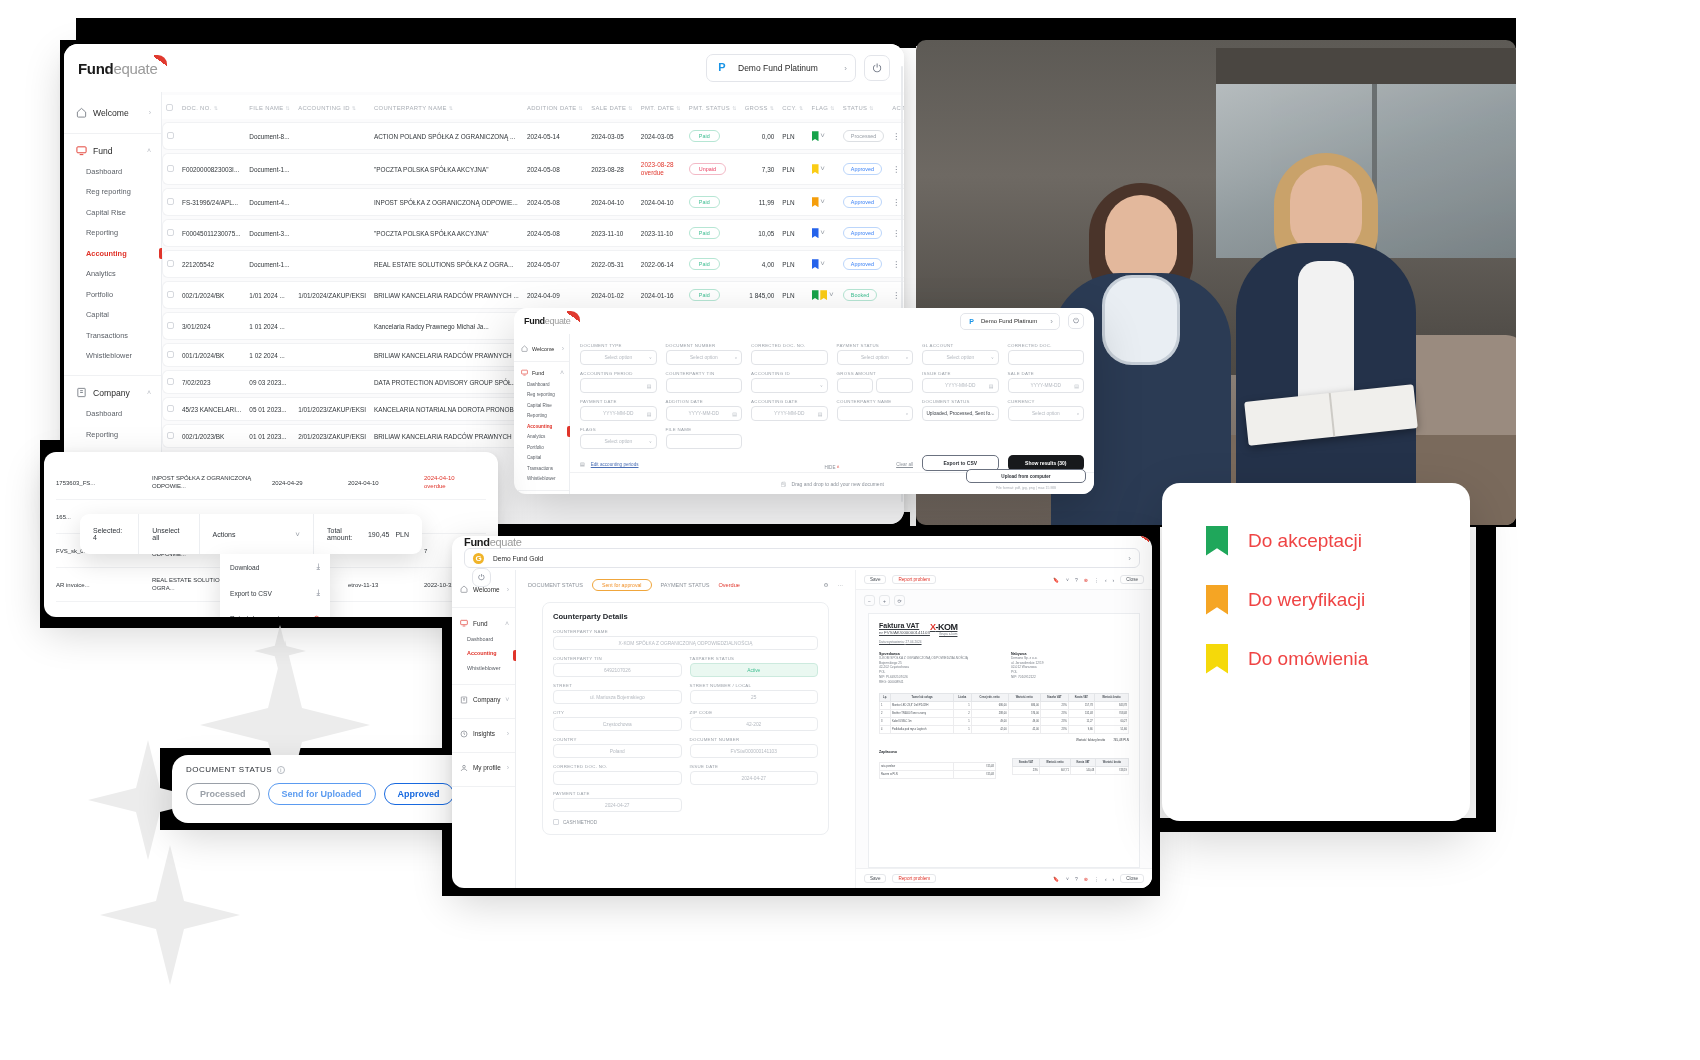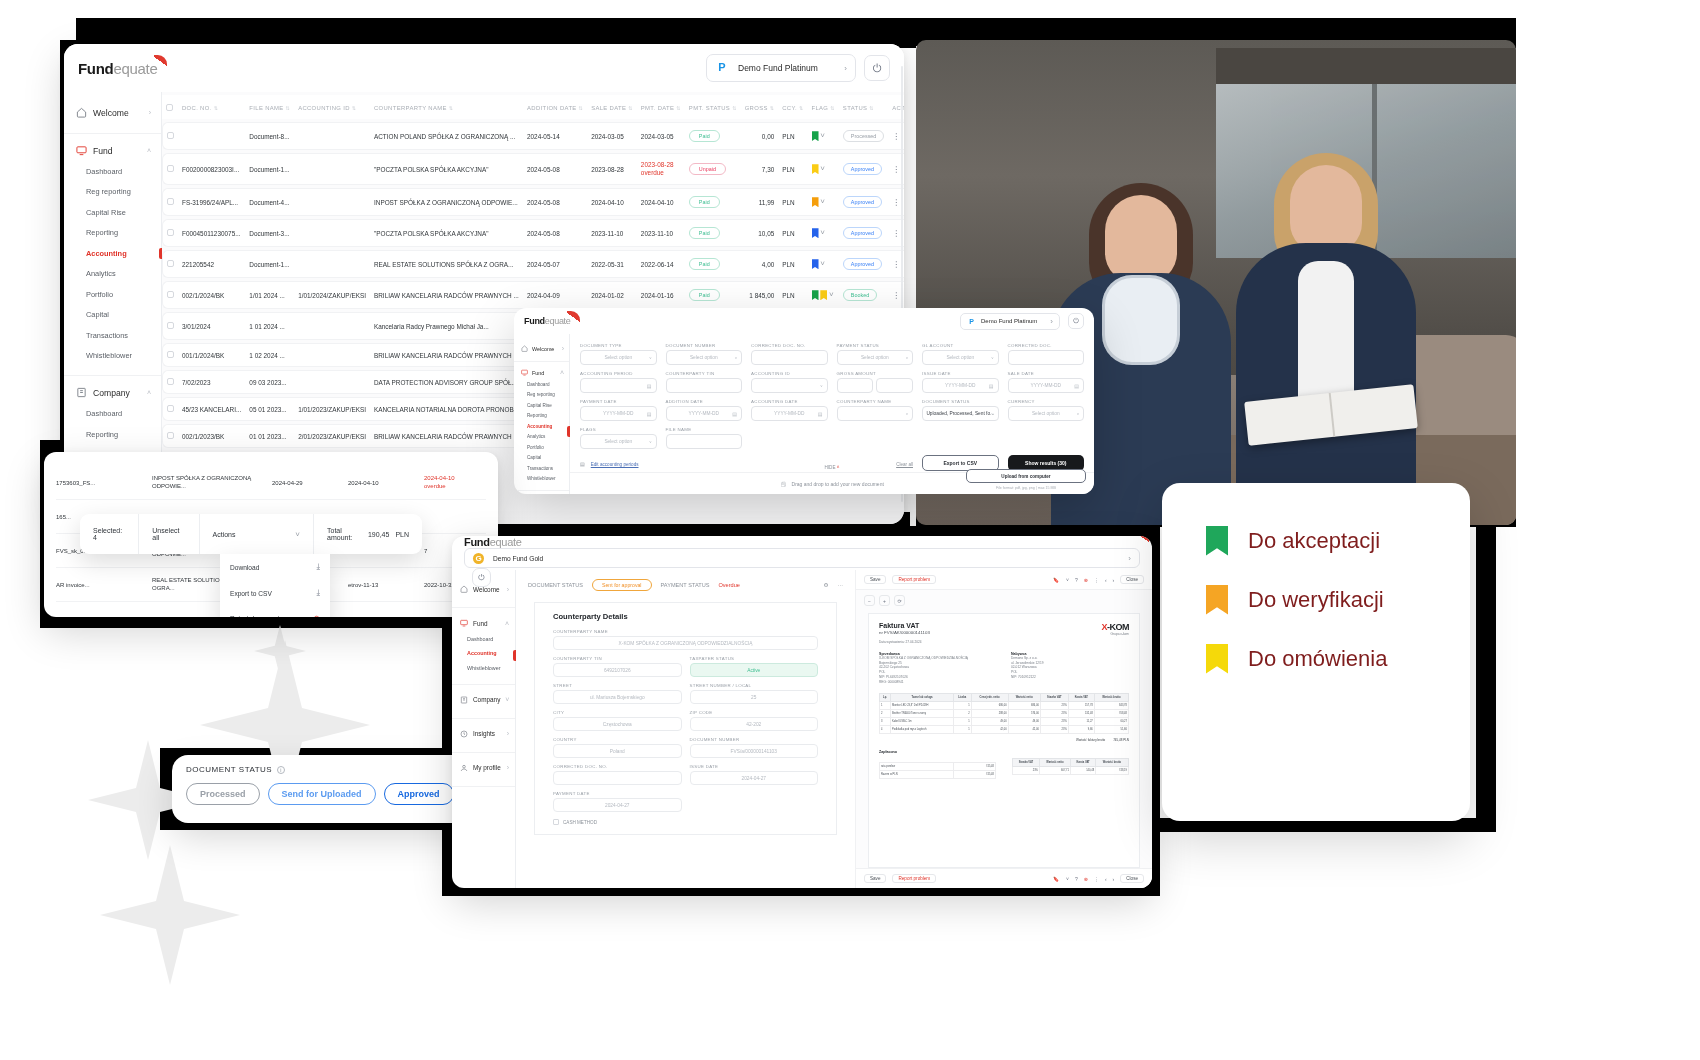--- a/index.html
+++ b/index.html
@@ -202,42 +202,42 @@
   #app-detail .body{ display:flex; height:calc(100% - 34px);}
   #app-detail .sidebar{ width:64px; font-size:6px;}
   #app-detail .sb-top{ font-size:6.4px; gap:5px; padding:4px 6px 5px 8px;}
   #app-detail .sb-ico{ width:8px;height:8px;}
   #app-detail .sb-sub{ font-size:5.4px; padding:2px 5px 2px 15px; line-height:1.9;}
   .detail-main{ flex:1; display:flex; min-width:0;}
   .form-col{ width:340px; border-right:1px solid #f0f1f3; padding:0; background:#fff;}
   .stat-row{ display:flex; align-items:center; gap:9px; padding:9px 12px; font-size:5.6px; color:#8d939b;}
   .chip-sm{ border:1px solid #f0a63c; color:#f0912a; border-radius:10px; padding:2px 9px; font-size:5.2px;}
   .ovd-sm{ color:#e0342a;}
-  .formbox{ margin:2px 18px; border:1px solid #eceef1; border-radius:0; padding:9px 18px; background:#fff;}
+  .formbox{ margin:2px 26px; border:1px solid #eceef1; border-radius:8px; padding:9px 10px; background:#fff;}
   .formbox h4{ font-size:7.6px; color:#23272c; font-weight:700; margin-bottom:8px;}
   .f2{ display:grid; grid-template-columns:1fr 1fr; gap:6px 8px;}
   .ff .lbl{ font-size:4.4px; color:#9aa0a8; letter-spacing:.3px; margin-bottom:2px; white-space:nowrap;}
   .ff .inp{ height:14px; border:1px solid #e9ebee; border-radius:4px; background:#fff;
     display:flex; align-items:center; justify-content:center; font-size:4.8px; color:#b4b9c0; position:relative;}
   .ff .inp.green{ background:#eaf8f1; color:#3fbf92; border-color:#cceade;}
   .full{ grid-column:1 / -1;}
   .cashrow{ display:flex; align-items:center; gap:4px; font-size:4.6px; color:#8d939b; margin-top:7px;}
   .cbx2{ width:6px;height:6px;border:1px solid #d6d9de;border-radius:1px;}
 
   
   .viewer{ flex:1; background:#fcfcfd; display:flex; flex-direction:column; min-width:0;}
   .vbar{ height:20px; display:flex; align-items:center; gap:6px; padding:0 8px;
     border-bottom:1px solid #f0f1f3; font-size:5px; color:#6b7280; background:#fff;}
   .vbar .sp{ margin-left:auto;}
   .vbtn{ border:1px solid #e6e8eb; border-radius:3px; padding:1px 5px; font-size:4.6px; color:#4b5158;}
   .vred{ color:#e0342a;}
   .vzoom{ display:flex; gap:4px; padding:5px 8px; font-size:5px; color:#6b7280;}
   .vz{ width:11px;height:11px;border:1px solid #e6e8eb;border-radius:3px;display:flex;align-items:center;justify-content:center;}
   .invoice{ margin:2px 12px 0 12px; background:#fff; border:1px solid #eceef1; flex:1; padding:8px 10px; font-size:4px; color:#3a3f45; overflow:hidden;}
-  .inv-h{ display:flex; justify-content:space-between; align-items:flex-start;}
+  .inv-h{ display:flex; justify-content:flex-start; align-items:flex-start;text-decoration:underline;}
   .inv-t{ font-size:7px; font-weight:700; color:#1d2024;}
   .inv-no{ font-size:4.4px; color:#4b5158; margin-top:1px;}
   .xkom{ font-size:9px; font-weight:800; color:#1d2024; letter-spacing:-.5px;}
   .xkom .x{ color:#e0342a;}
   .inv-sm{ font-size:3.2px; color:#767c84; line-height:1.5;}
   .twocols{ display:flex; gap:14px; margin-top:7px;}
   .twocols > div{ flex:1;}
   .bld{ font-weight:700; color:#23272c; font-size:3.6px;}
   .invtable{ width:100%; border-collapse:collapse; margin-top:8px; font-size:2.6px;}
   .invtable th{ background:#f3f4f6; border:1px solid #e3e5e8; padding:2px 1px; font-weight:600; color:#4b5158;}
@@ -245,21 +245,21 @@
   .ta-r{ text-align:right;}
   .sumrow{ display:flex; justify-content:flex-end; font-size:3px; gap:8px; margin-top:4px; color:#3a3f45;}
   .inv-foot{ display:flex; gap:16px; margin-top:8px;}
 
   
   #legend{ left:1162px; top:483px; width:308px; height:338px; border-radius:18px;
     box-shadow:0 18px 50px rgba(0,0,0,.18); padding:28px 0 0 44px;}
   .lg-row{ display:flex; align-items:center; gap:20px; height:59px;}
   .lg-flag{ width:22px; height:30px; flex:none;
     clip-path: polygon(0 0,100% 0,100% 100%,50% 76%,0 100%);}
-  .lg-txt{ font-size:22px; color:#7f1d1d;}
+  .lg-txt{ font-size:19px; color:#ef4444;}
   .sp-shape{ position:absolute; }
 
   
   .vscroll{ position:absolute; right:1px; top:22px; bottom:22px; width:2px; background:#e9ebee; border-radius:1px;}
 </style>
 </head>
 <body>
 
 <div class="stage">
 

